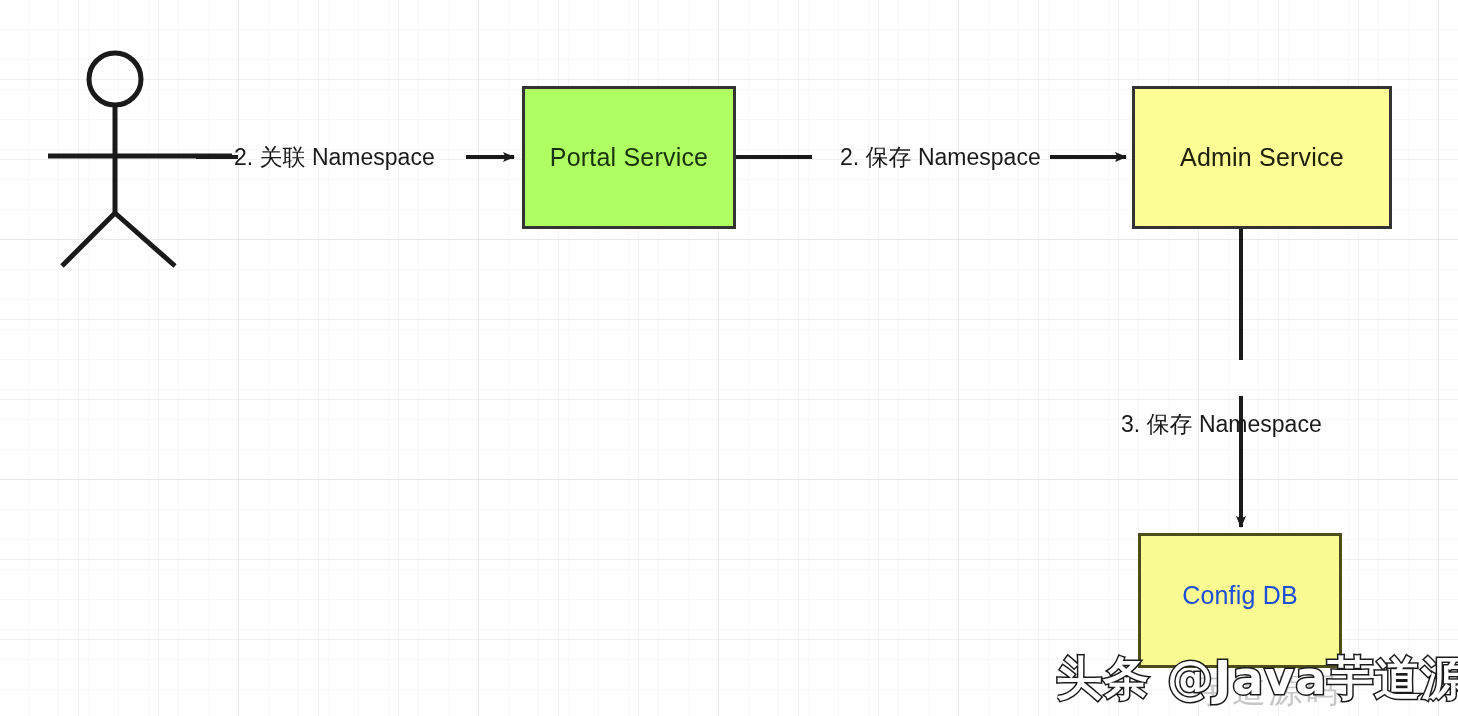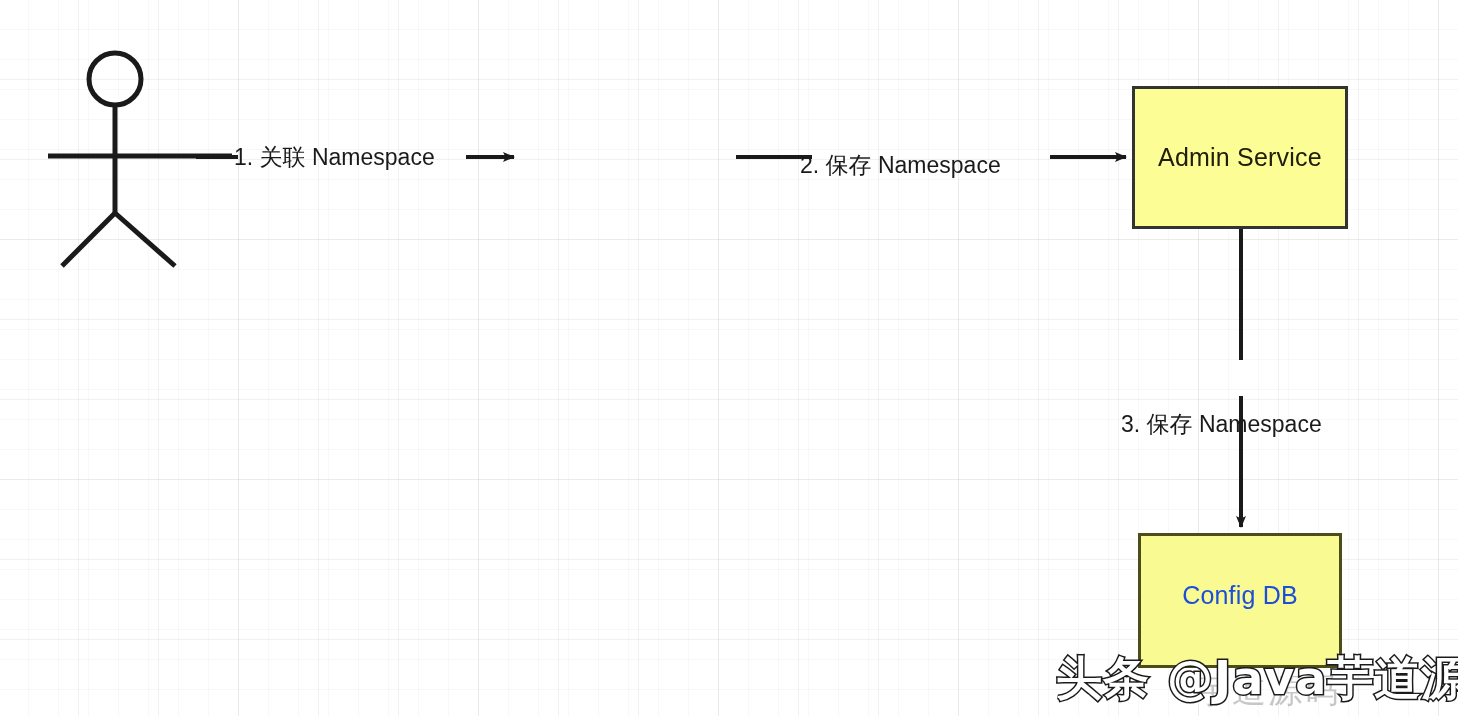--- a/index.html
+++ b/index.html
@@ -110,32 +110,35 @@
       <line x1="736" y1="157" x2="812" y2="157" stroke="#1a1a1a" stroke-width="4"></line>
       <line x1="1050" y1="157" x2="1126" y2="157" stroke="#1a1a1a" stroke-width="4" marker-end="url(#arrowR)"></line>
     </g>
 
     <g>
       <line x1="1241" y1="229" x2="1241" y2="360" stroke="#1a1a1a" stroke-width="4"></line>
       <line x1="1241" y1="396" x2="1241" y2="527" stroke="#1a1a1a" stroke-width="4" marker-end="url(#arrowD)"></line>
     </g>
   </svg>
 
+  <div class="node-box" style="left:522px; top:86px; width:214px; height:143px; background:#AFFF63; border-color:#333333;">
+    <span class="node-label" style="color:#16320c;">Portal Service</span>
+  </div>
 
-  <div class="node-box" style="left:1132px; top:86px; width:216px; height:143px; background:#FDFD96; border-color:#333333;">
+  <div class="node-box" style="left:1132px; top:86px; width:260px; height:143px; background:#FDFD96; border-color:#333333;">
     <span class="node-label" style="color:#20200a;">Admin Service</span>
   </div>
 
   <div class="node-box" style="left:1138px; top:533px; width:204px; height:135px; background:#FAFA93; border-color:#4d4d1a; border-width:3px;">
     <span class="node-label" style="color:#1d4ed8; position:relative; top:-5px;">Config DB</span>
   </div>
 
-  <div class="edge-label" style="left:234px; top:145px;">1. 关联 Namespace</div>
+  <div class="edge-label" style="left:234px; top:145px;">2. 关联 Namespace</div>
 
-  <div class="edge-label" style="left:800px; top:145px;margin-top:8px;">2. 保存 Namespace</div>
+  <div class="edge-label" style="left:840px; top:145px;">2. 保存 Namespace</div>
 
   <div class="edge-label" style="left:1121px; top:367px;margin-top:45px;">3. 保存 Namespace</div>
 
   <div class="watermark wm-sub" style="left:1196px; top:668px;">芋道源码</div>
 
   <div class="watermark wm-main" style="left:1056px; top:648px;">头条 @Java芋道源码</div>
 
 </div>
 
 </body></html>

